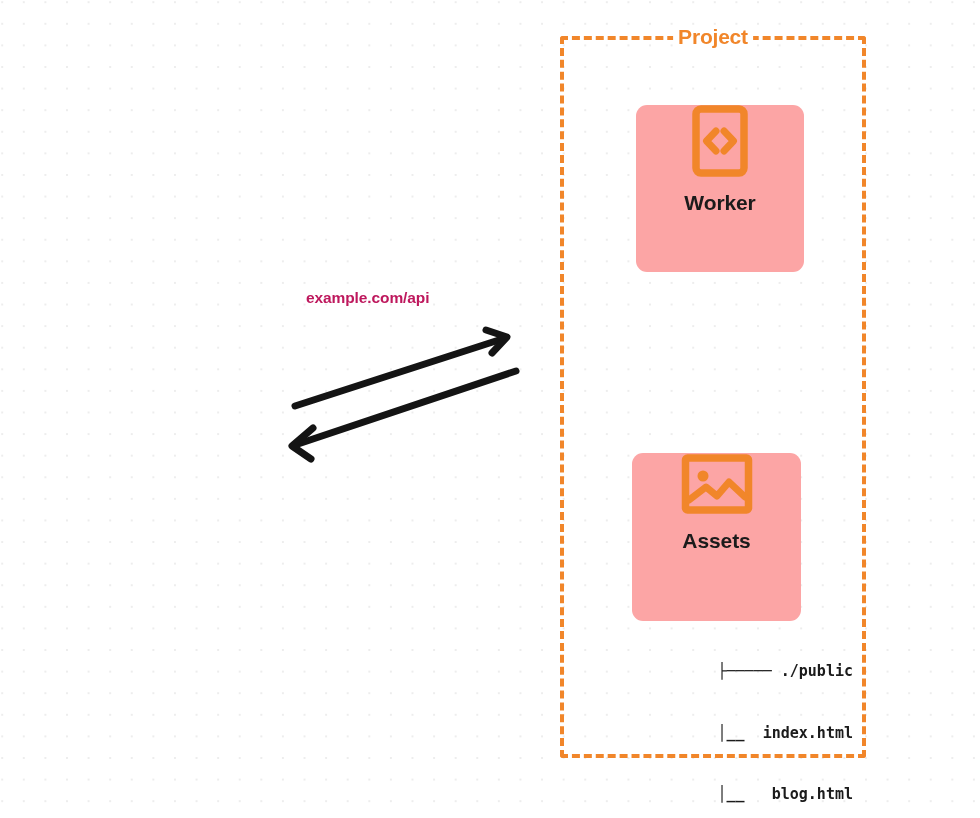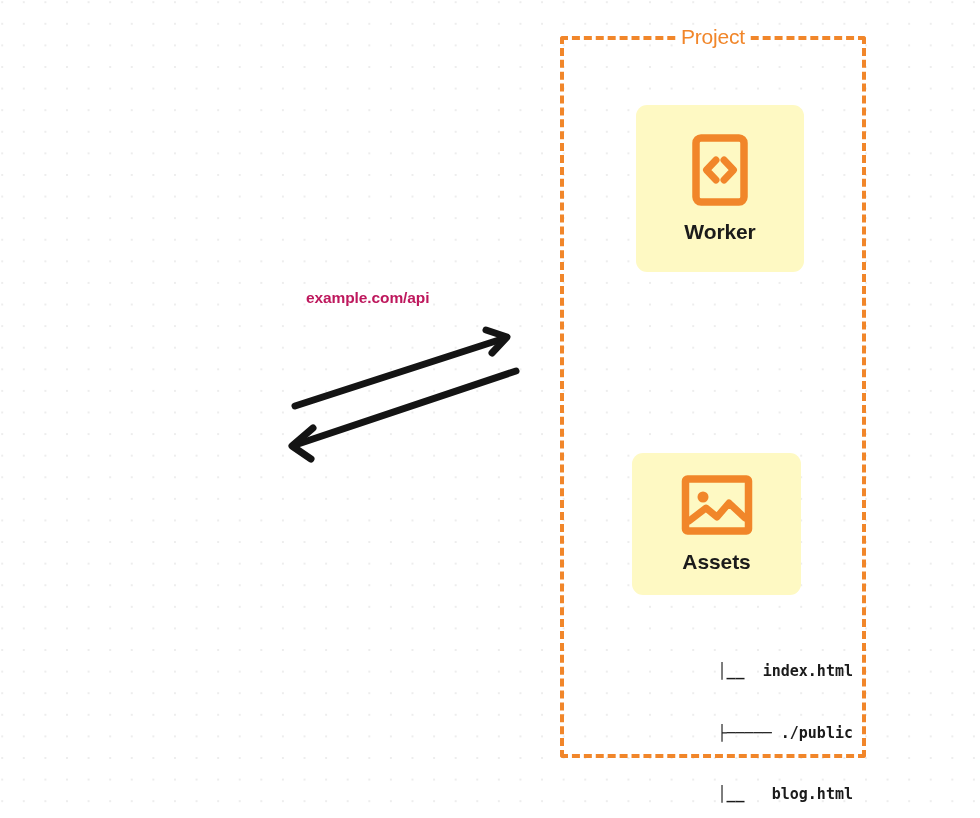--- a/index.html
+++ b/index.html
@@ -79,43 +79,42 @@
     border-radius: 3px;
   }
   #project-title {
     position: absolute;
     left: 50%;
     top: -15px;
     transform: translateX(-50%);
     background: #ffffff;
     padding: 0 5px;
     font-size: 21px;
-    font-weight: 400;
+    font-weight: 700;
     color: #f1862a;
     letter-spacing: -0.2px;
     white-space: nowrap;
   }
 
   
   .service-card {
     position: absolute;
-    background: #fef9c3;
+    background: #fca5a5;
     border-radius: 11px;
     display: flex;
     flex-direction: column;
     align-items: center;
-    justify-content: center;
   }
   #worker-card {
     left: 72px; top: 65px;
     width: 168px; height: 167px;
   }
   #assets-card {
     left: 68px; top: 413px;
-    width: 169px; height: 142px;
+    width: 169px; height: 168px;
   }
   .service-card .card-icon {
     line-height: 0;
     margin-bottom: 14px;
   }
   .service-card .card-label {
     font-size: 21px;
     font-weight: 700;
     color: #1b1b1b;
     letter-spacing: -0.1px;
@@ -179,20 +178,20 @@
         <svg width="72" height="62" viewBox="0 0 72 62" fill="none" xmlns="http://www.w3.org/2000/svg">
           <rect x="4.5" y="5" width="63" height="52" rx="2" stroke="#f1862a" stroke-width="7.5" fill="none"></rect>
           <circle cx="22" cy="23" r="5.5" fill="#f1862a"></circle>
           <path d="M 8 47 L 25 34 L 36 43 L 48 29 L 64 44" stroke="#f1862a" stroke-width="7" stroke-linecap="round" stroke-linejoin="round" fill="none"></path>
         </svg>
       </span>
       <span class="card-label">Assets</span>
     </div>
 
     <div id="asset-file-tree">
+      <span class="tree-row">├───── ./public</span>
       <span class="tree-row">   │__  index.html</span>
-      <span class="tree-row">├───── ./public</span>
       <span class="tree-row">   │__   blog.html</span>
       
     </div>
 
   </div>
 </div>
 
 </body></html>

